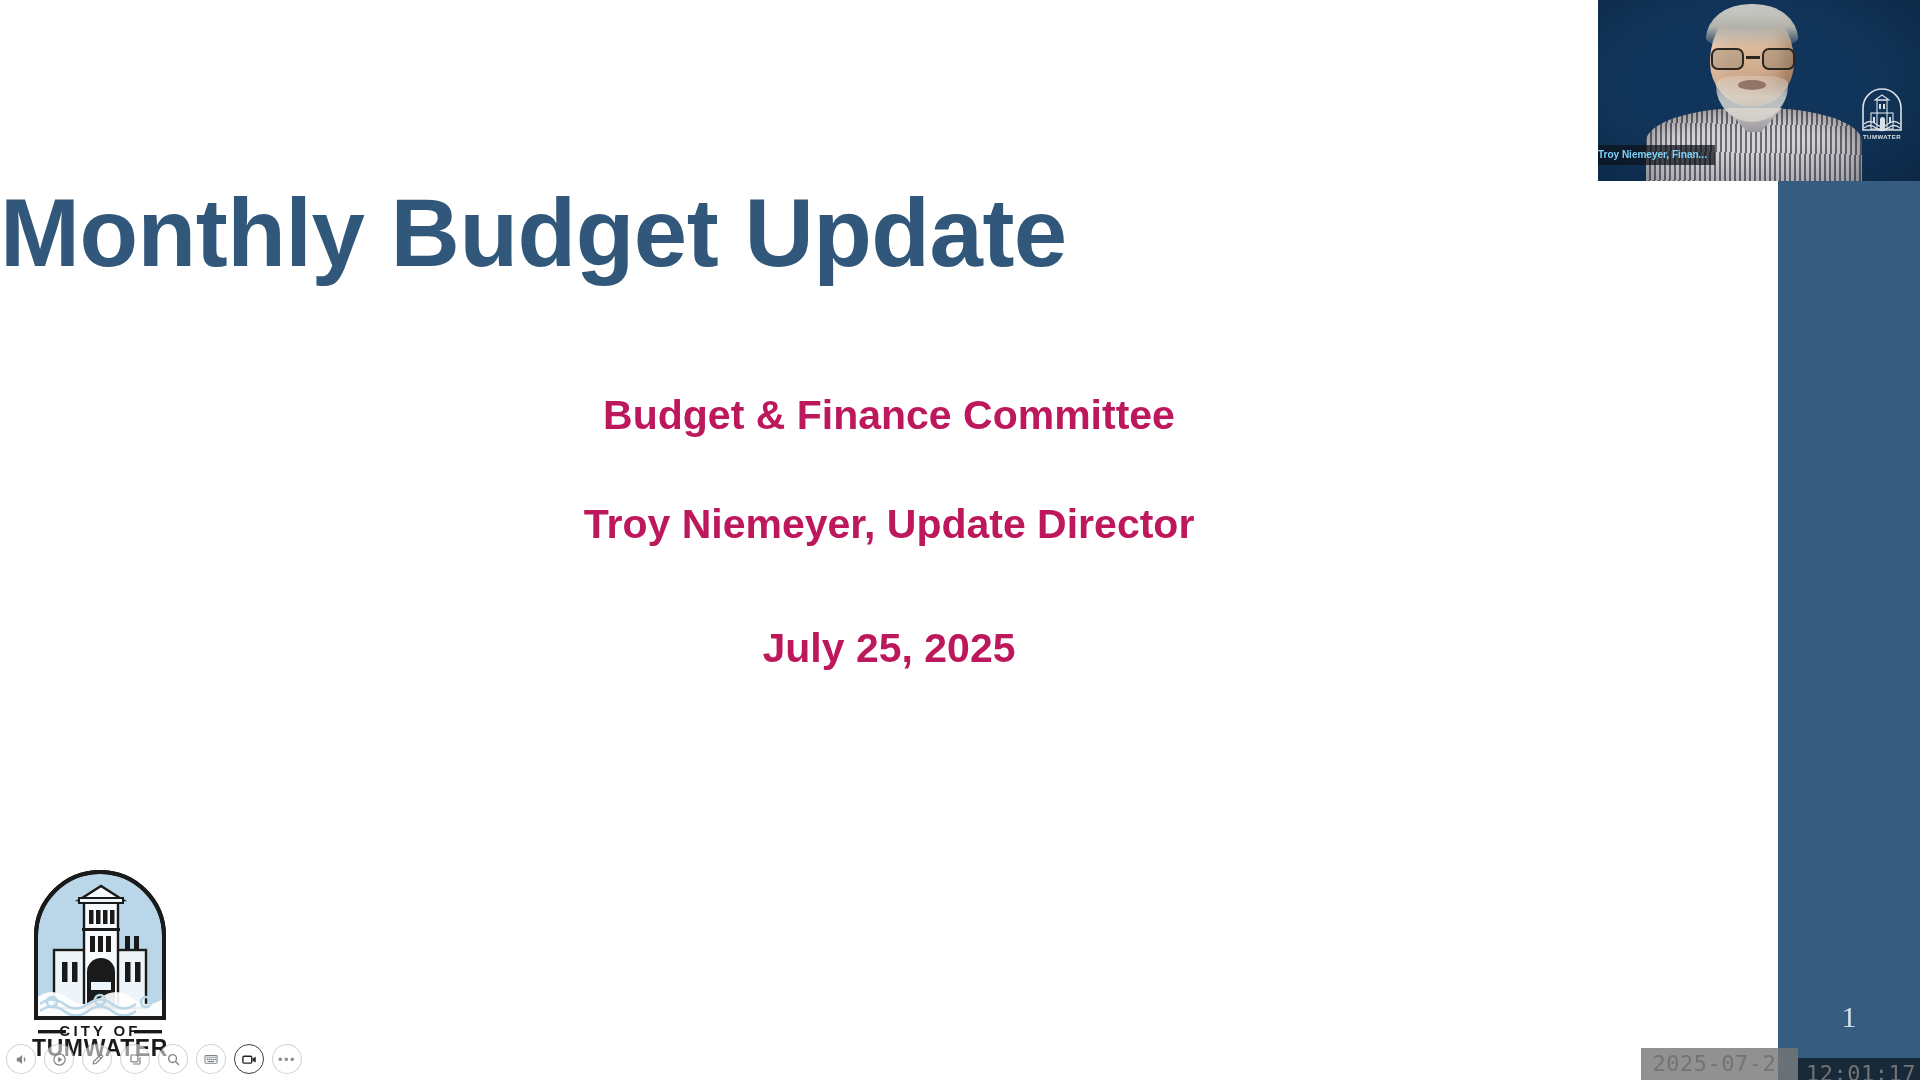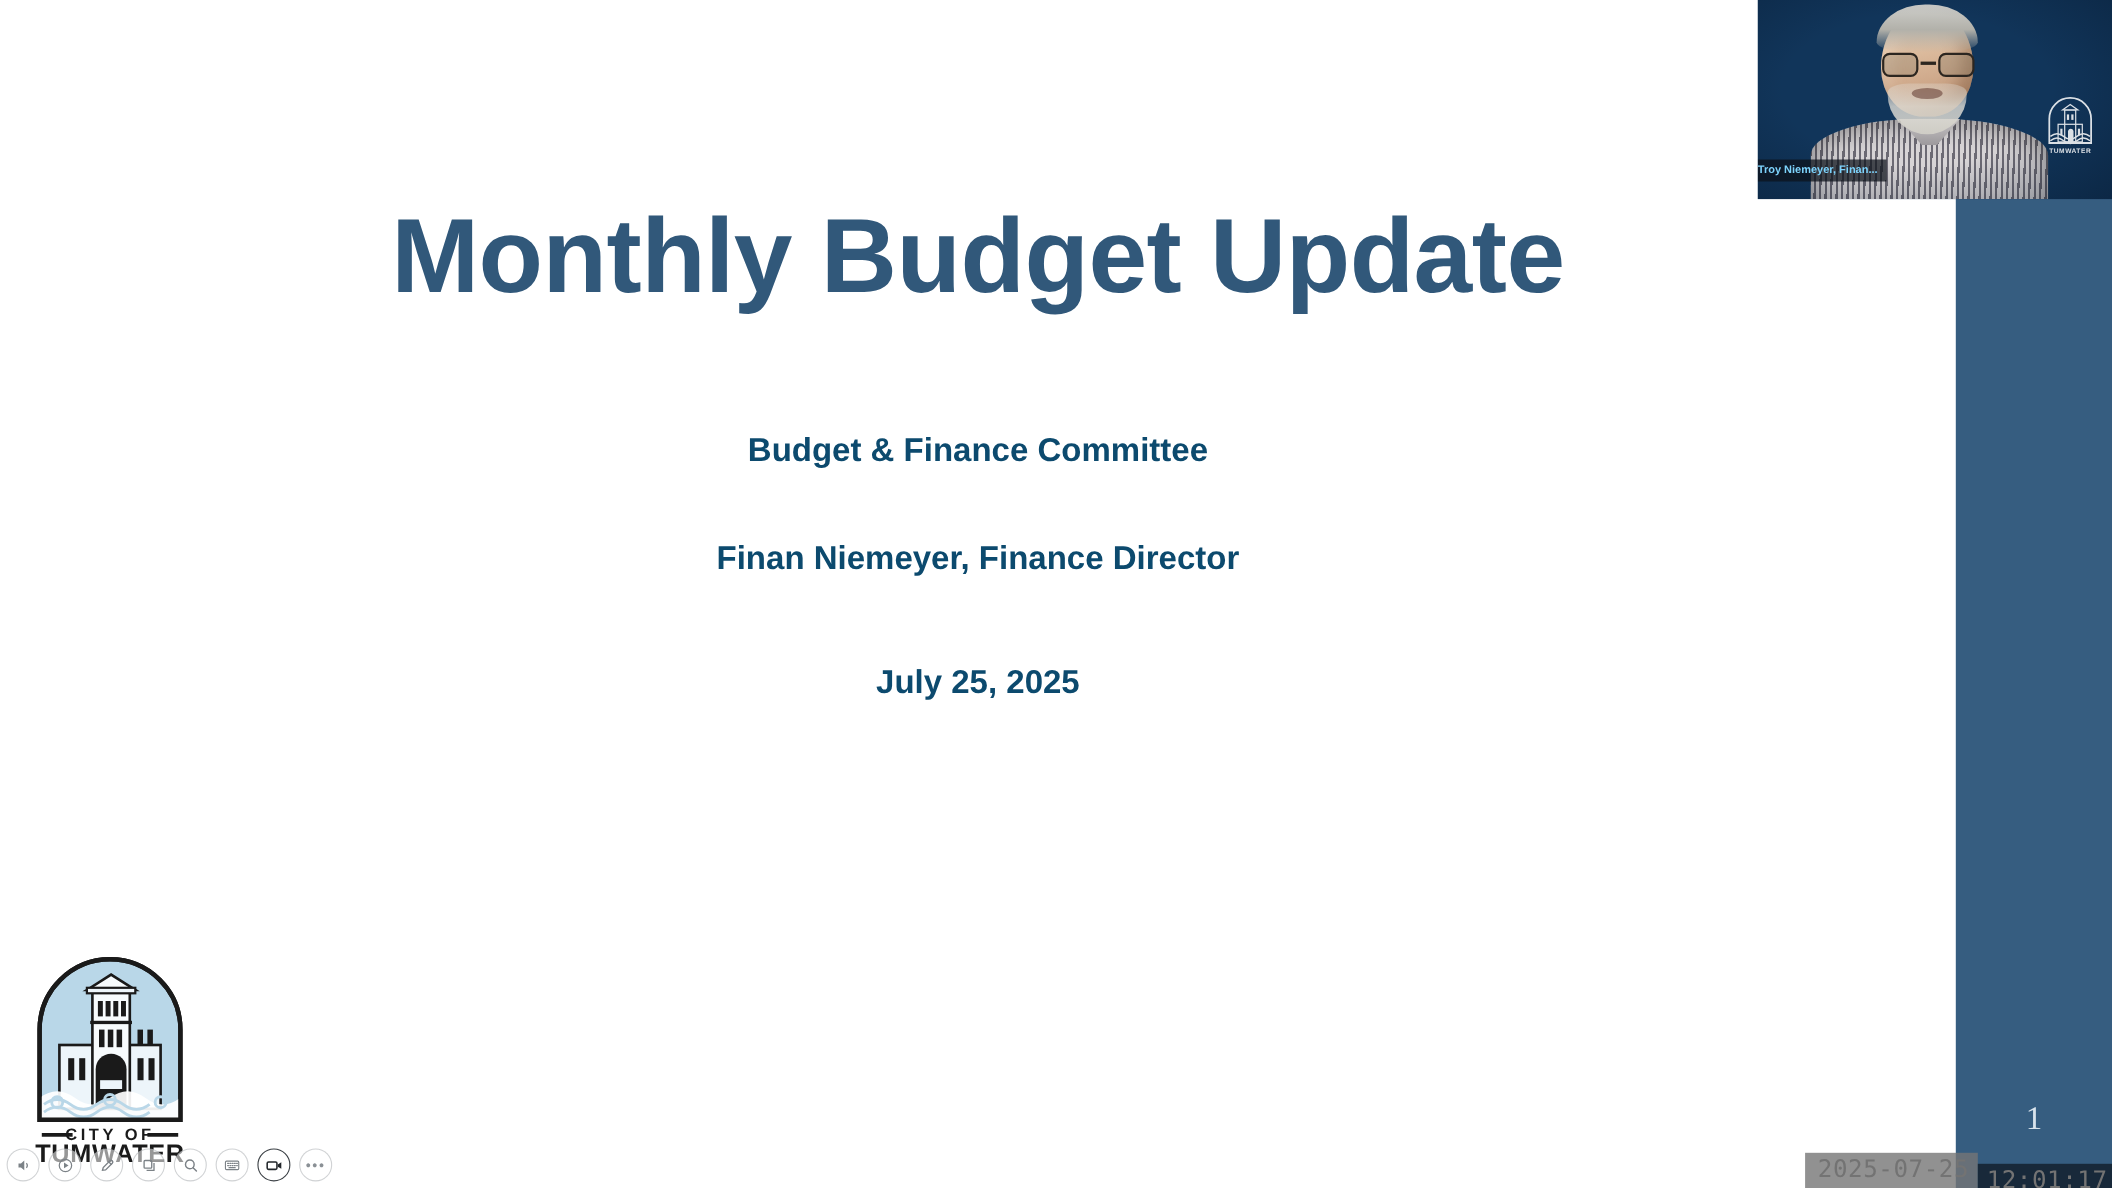--- a/index.html
+++ b/index.html
@@ -16,38 +16,38 @@
   .slide {
     position:absolute; left:0; top:0;
     width:1778px; height:1080px;
     background:#ffffff;
     overflow:hidden;
   }
 
   .slide-title {
     position:absolute;
     left:0; top:185px; width:1778px;
-    text-align:center;
+    text-align:left;
     font-size:96px;
     font-weight:bold;
     letter-spacing:-0.5px;
     color:#31587A;
     line-height:1.0;
     white-space:nowrap;
   }
 
   .subtitle-block {
     position:absolute;
     left:0; top:395px; width:1778px;
     text-align:center;
   }
   .subtitle-line {
-    font-size:30px;
+    font-size:41px;
     font-weight:bold;
-    color:#0c4a6e;
+    color:#be185d;
     line-height:1.0;
     white-space:nowrap;
   }
   .sub-gap-1 { margin-top:68px; }
   .sub-gap-2 { margin-top:83px; }
 
   
   .city-logo {
     position:absolute;
     left:26px; bottom:22px;
@@ -234,21 +234,21 @@
 <body>
 
 <div id="screen">
 
   <div class="slide">
 
     <div class="slide-title">Monthly Budget Update</div>
 
     <div class="subtitle-block">
       <div class="subtitle-line">Budget &amp; Finance Committee</div>
-      <div class="subtitle-line sub-gap-1">Finan Niemeyer, Finance Director</div>
+      <div class="subtitle-line sub-gap-1">Troy Niemeyer, Update Director</div>
       <div class="subtitle-line sub-gap-2">July 25, 2025</div>
     </div>
 
     <div class="city-logo">
       <svg viewBox="0 0 148 200" xmlns="http://www.w3.org/2000/svg">
 
         <path d="M10 160 L10 78 A64 64 0 0 1 138 78 L138 160 Z" fill="#B9D7E8" stroke="#1A1A1A" stroke-width="4"></path>
 
         <rect x="28" y="92" width="92" height="58" fill="#EDF5FA" stroke="#1A1A1A" stroke-width="2.4"></rect>
 

